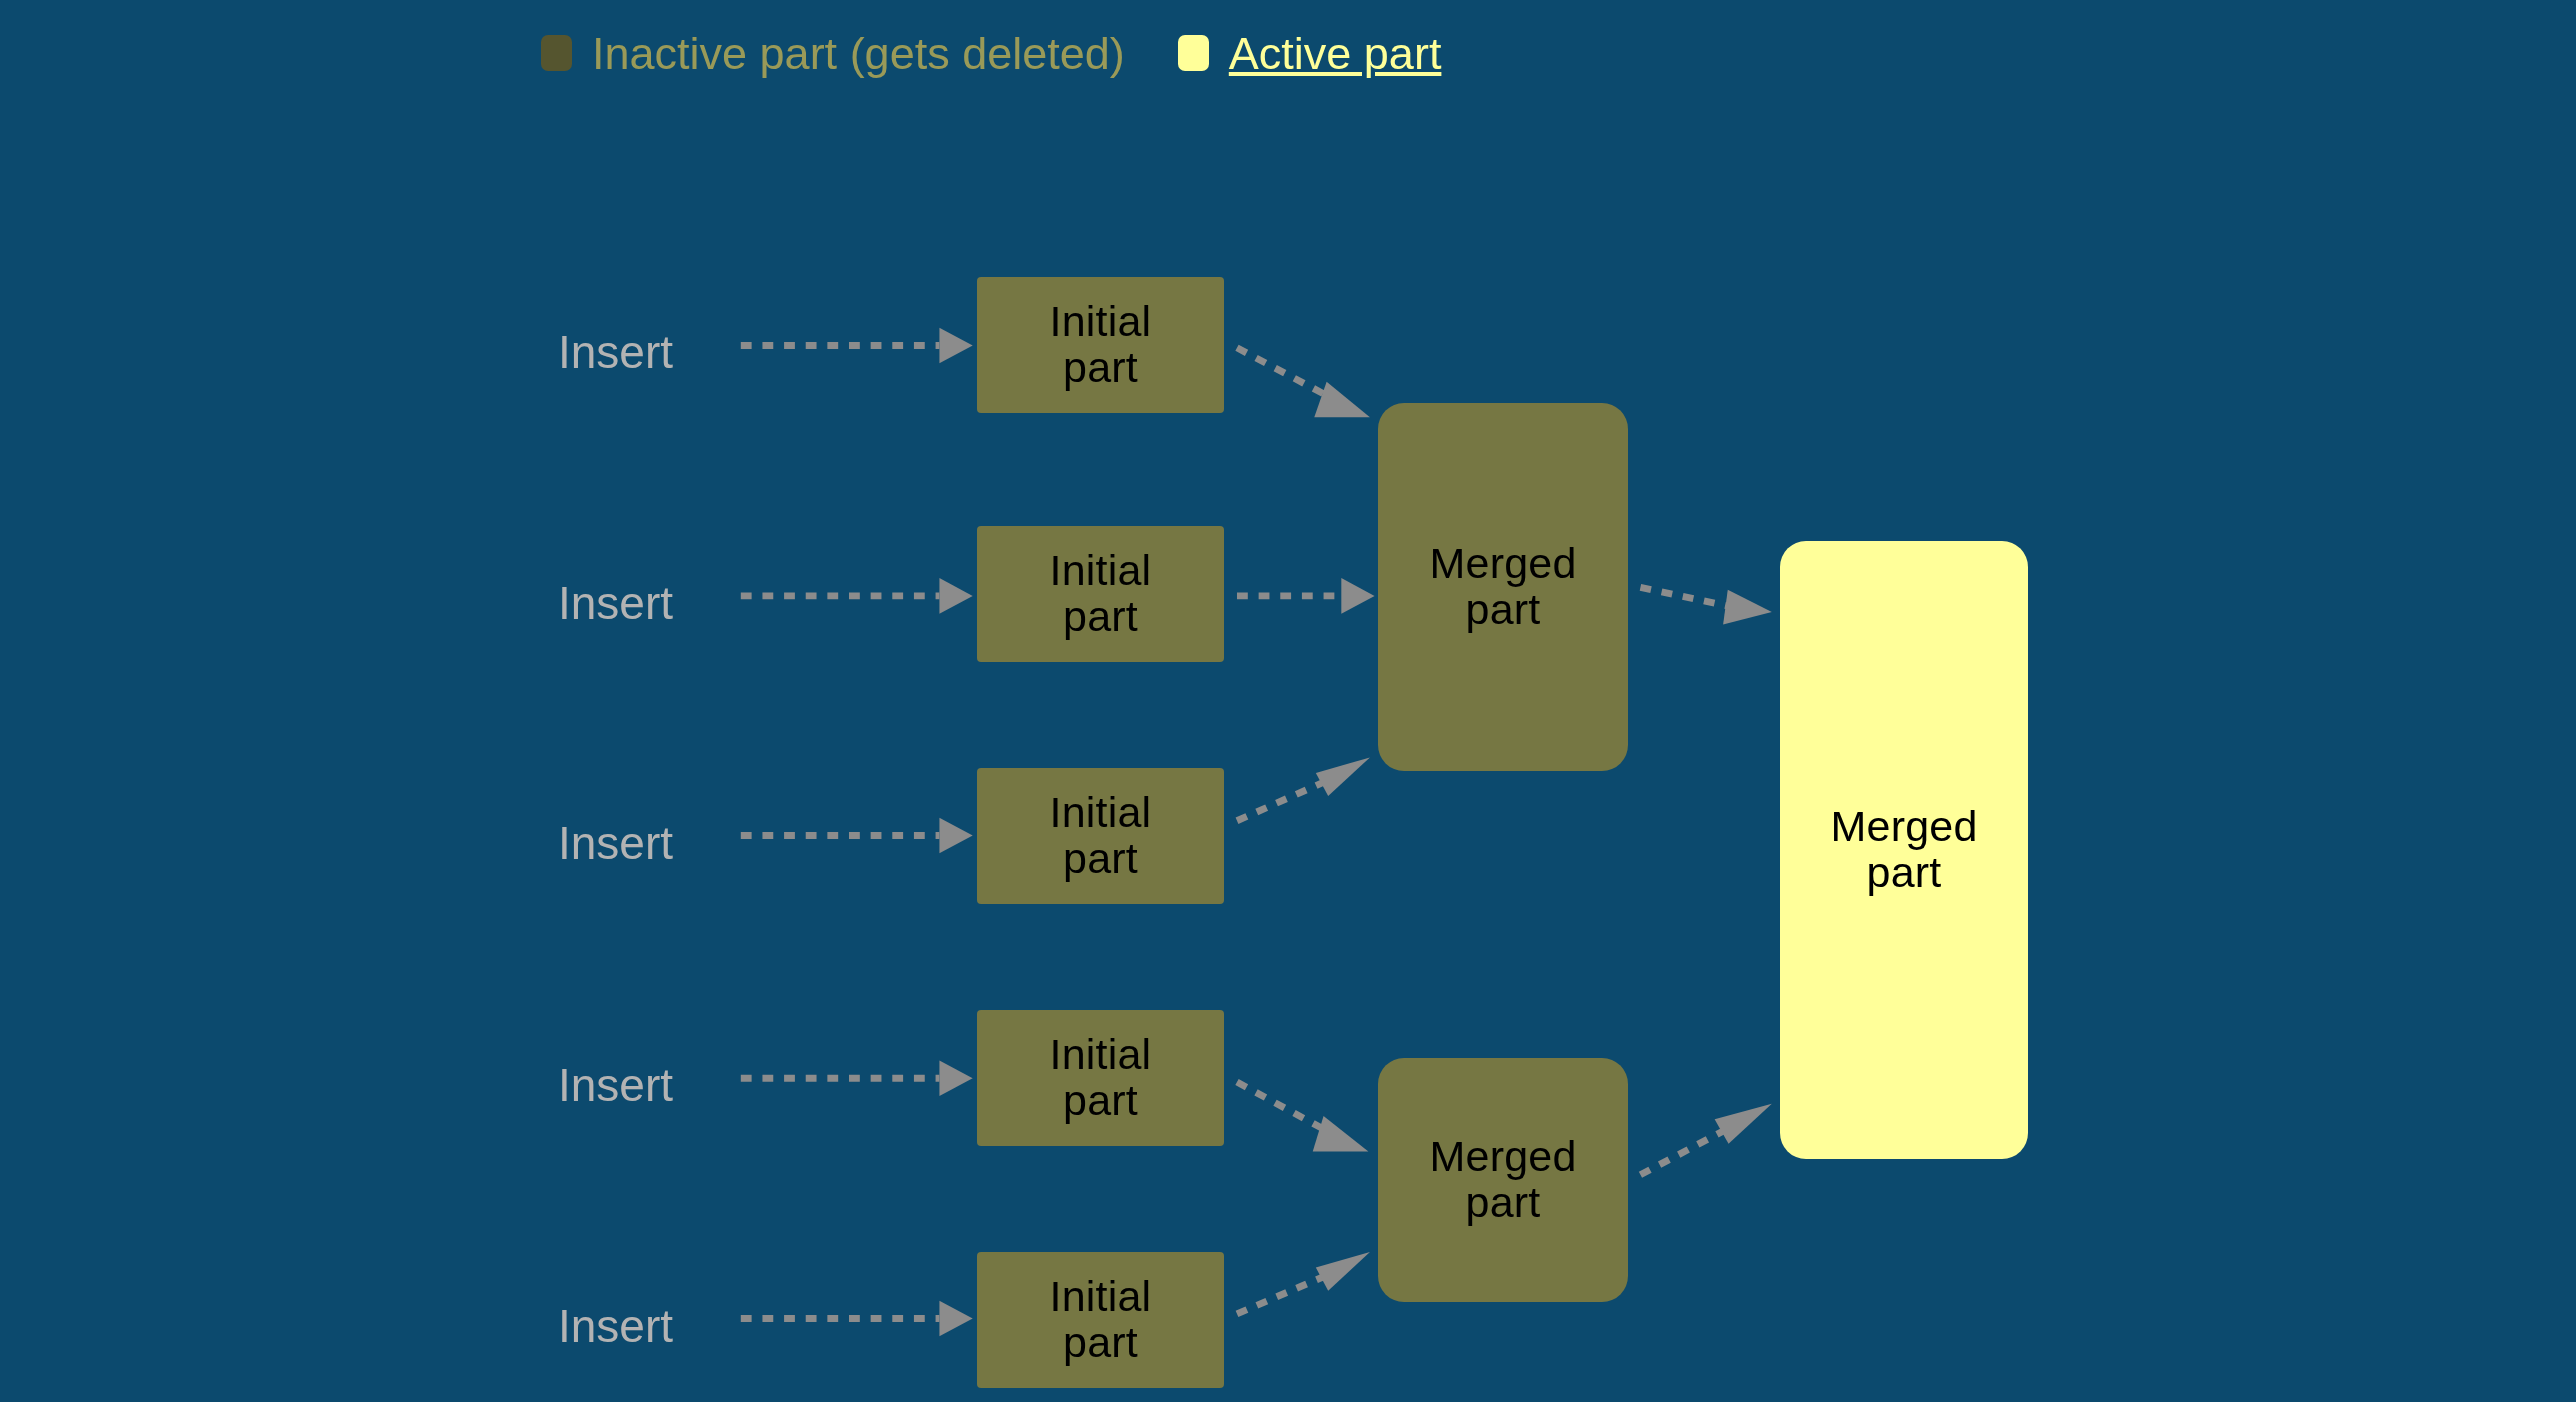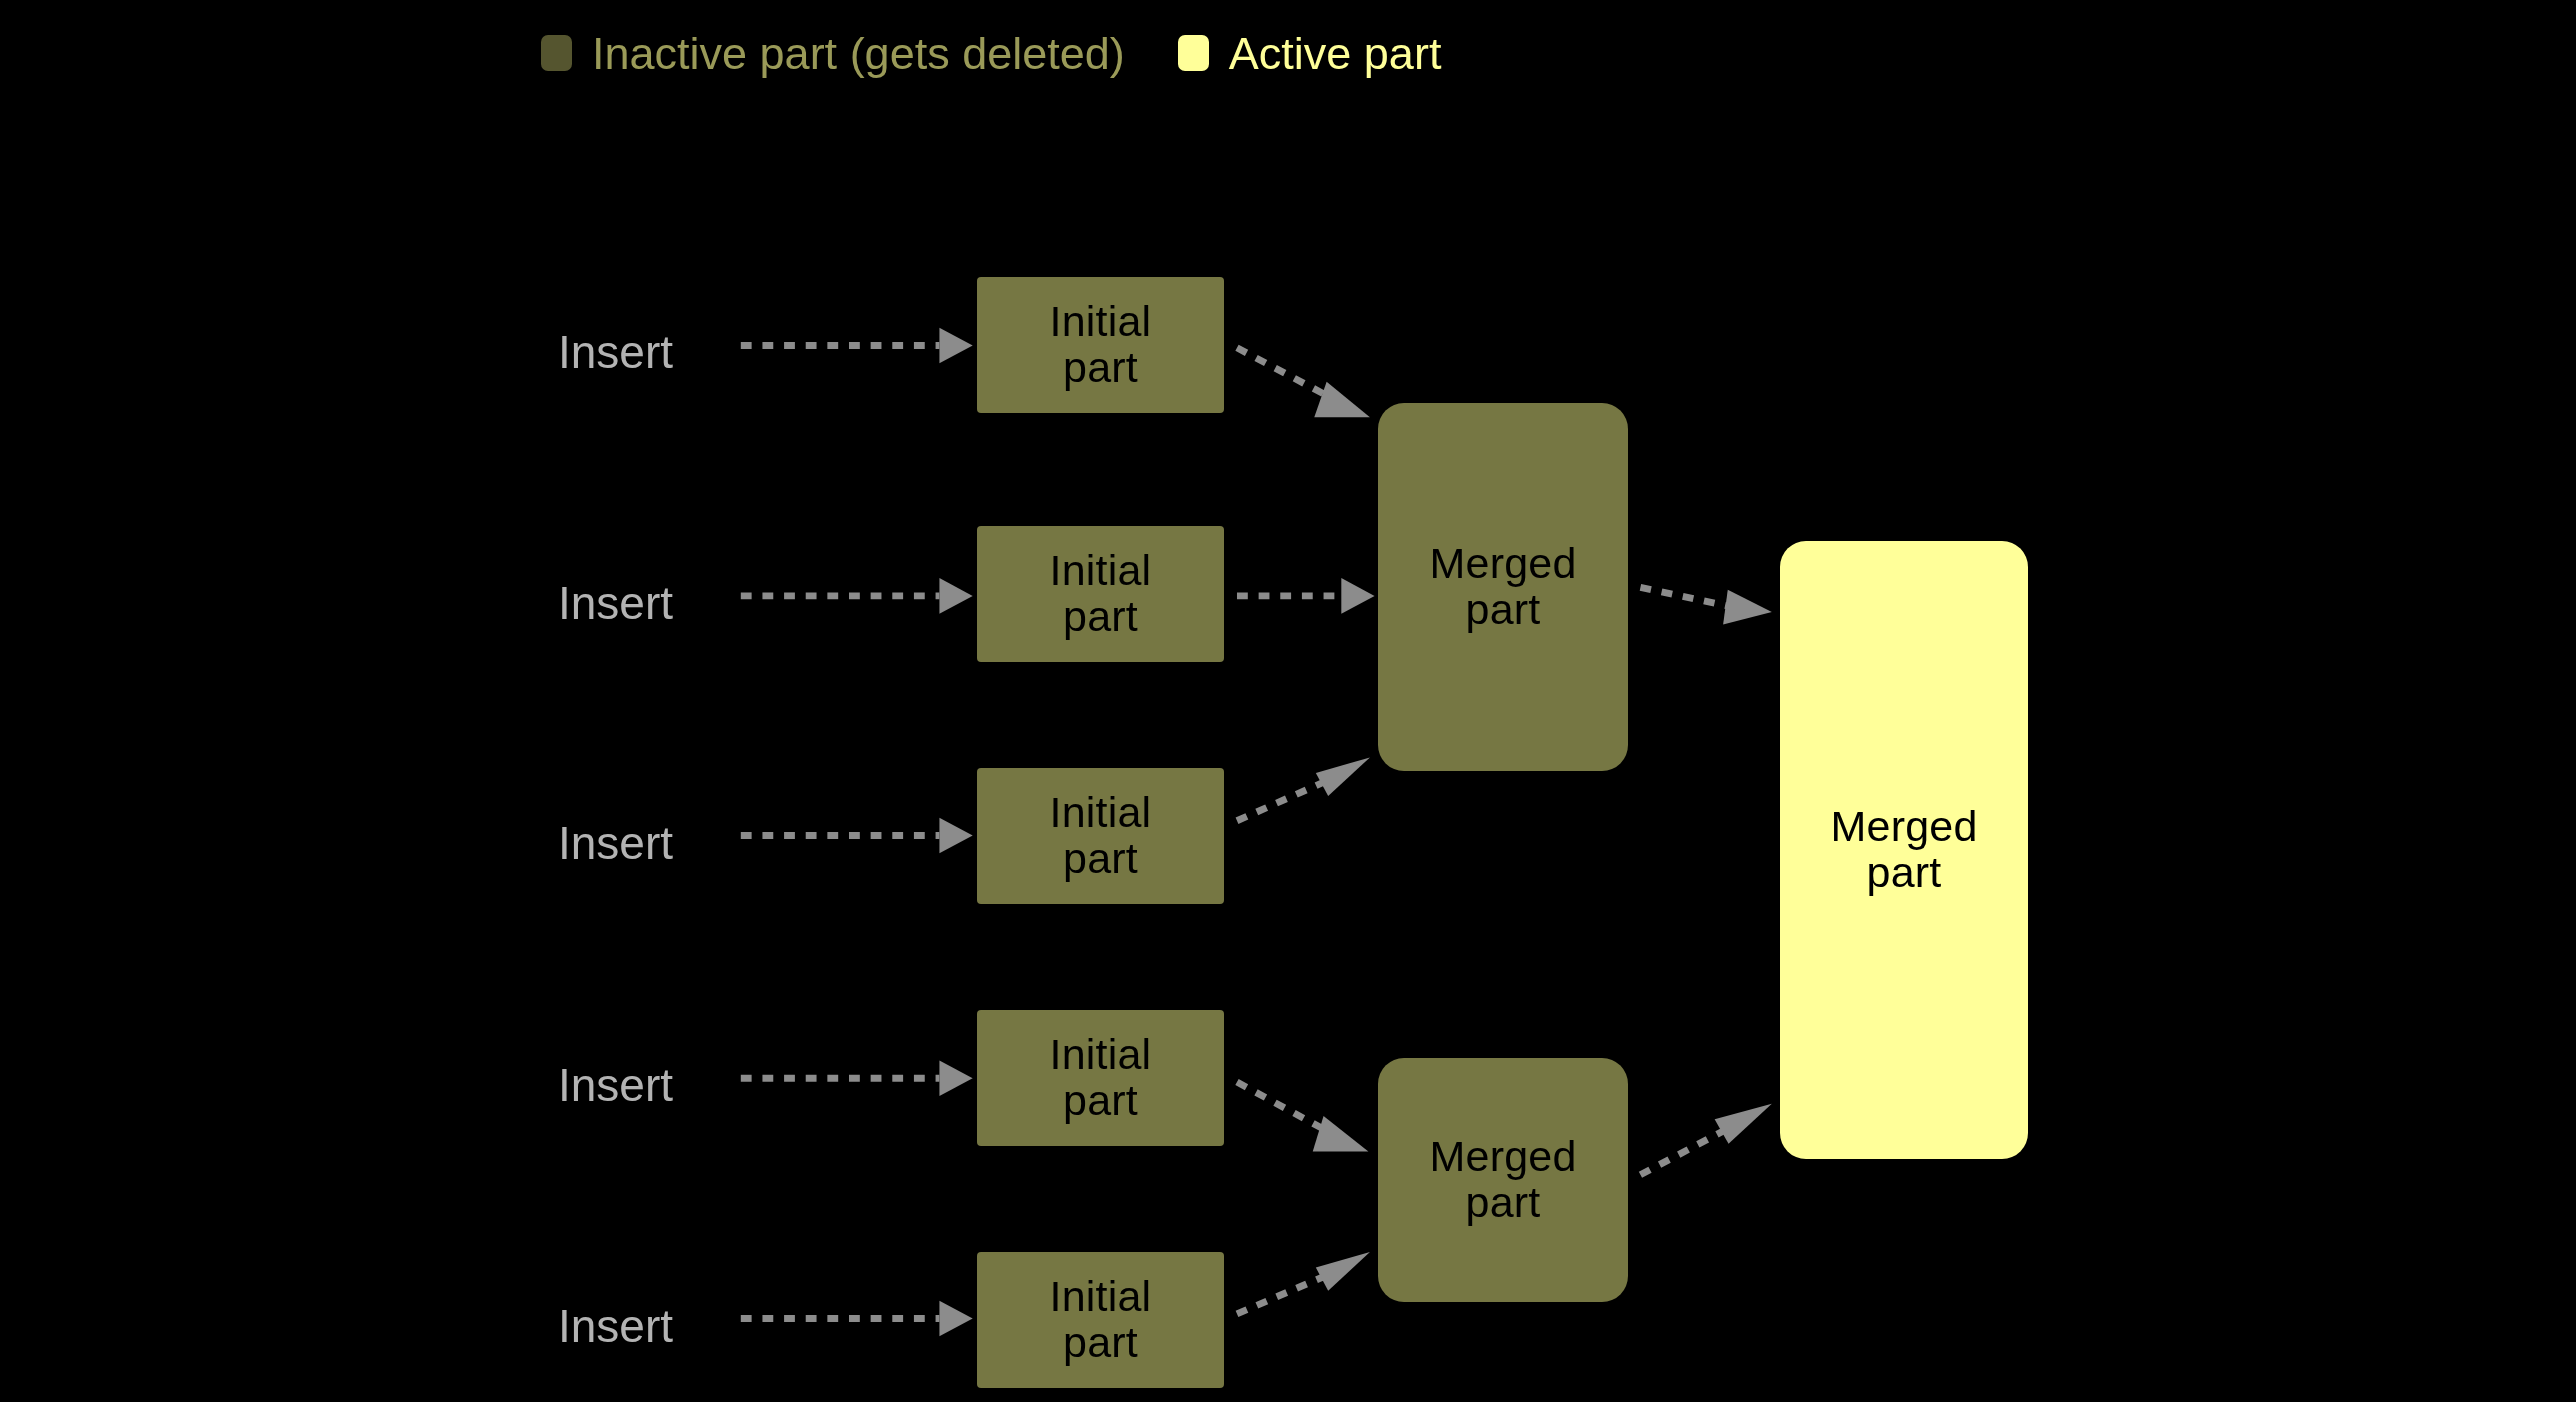--- a/index.html
+++ b/index.html
@@ -4,21 +4,21 @@
 <style>
   html, body {
     margin: 0;
     padding: 0;
     background: #1c1c1c;
   }
   #stage {
     position: relative;
     width: 2576px;
     height: 1402px;
-    background: #000000;
+    background: #0c4a6e;
     overflow: hidden;
     font-family: "Liberation Sans", "DejaVu Sans", sans-serif;
   }
 
   
   #legend {
     position: absolute;
     left: 541px;
     top: 10.8px;
     height: 85px;
@@ -38,21 +38,21 @@
   }
   .legend-swatch.inactive { background: #55552f; }
   .legend-swatch.active   { background: #ffff99; }
   .legend-label {
     font-size: 45px;
     line-height: 1;
     white-space: nowrap;
     margin-left: 20px;
   }
   .legend-label.inactive { color: #9a9a58; }
-  .legend-label.active   { color: #ffff99; }
+  .legend-label.active   { color: #ffff99; text-decoration: underline; }
   #legend-gap { width: 53px; }
 
   
   .node {
     position: absolute;
     display: flex;
     align-items: center;
     justify-content: center;
     text-align: center;
     color: #000000;

